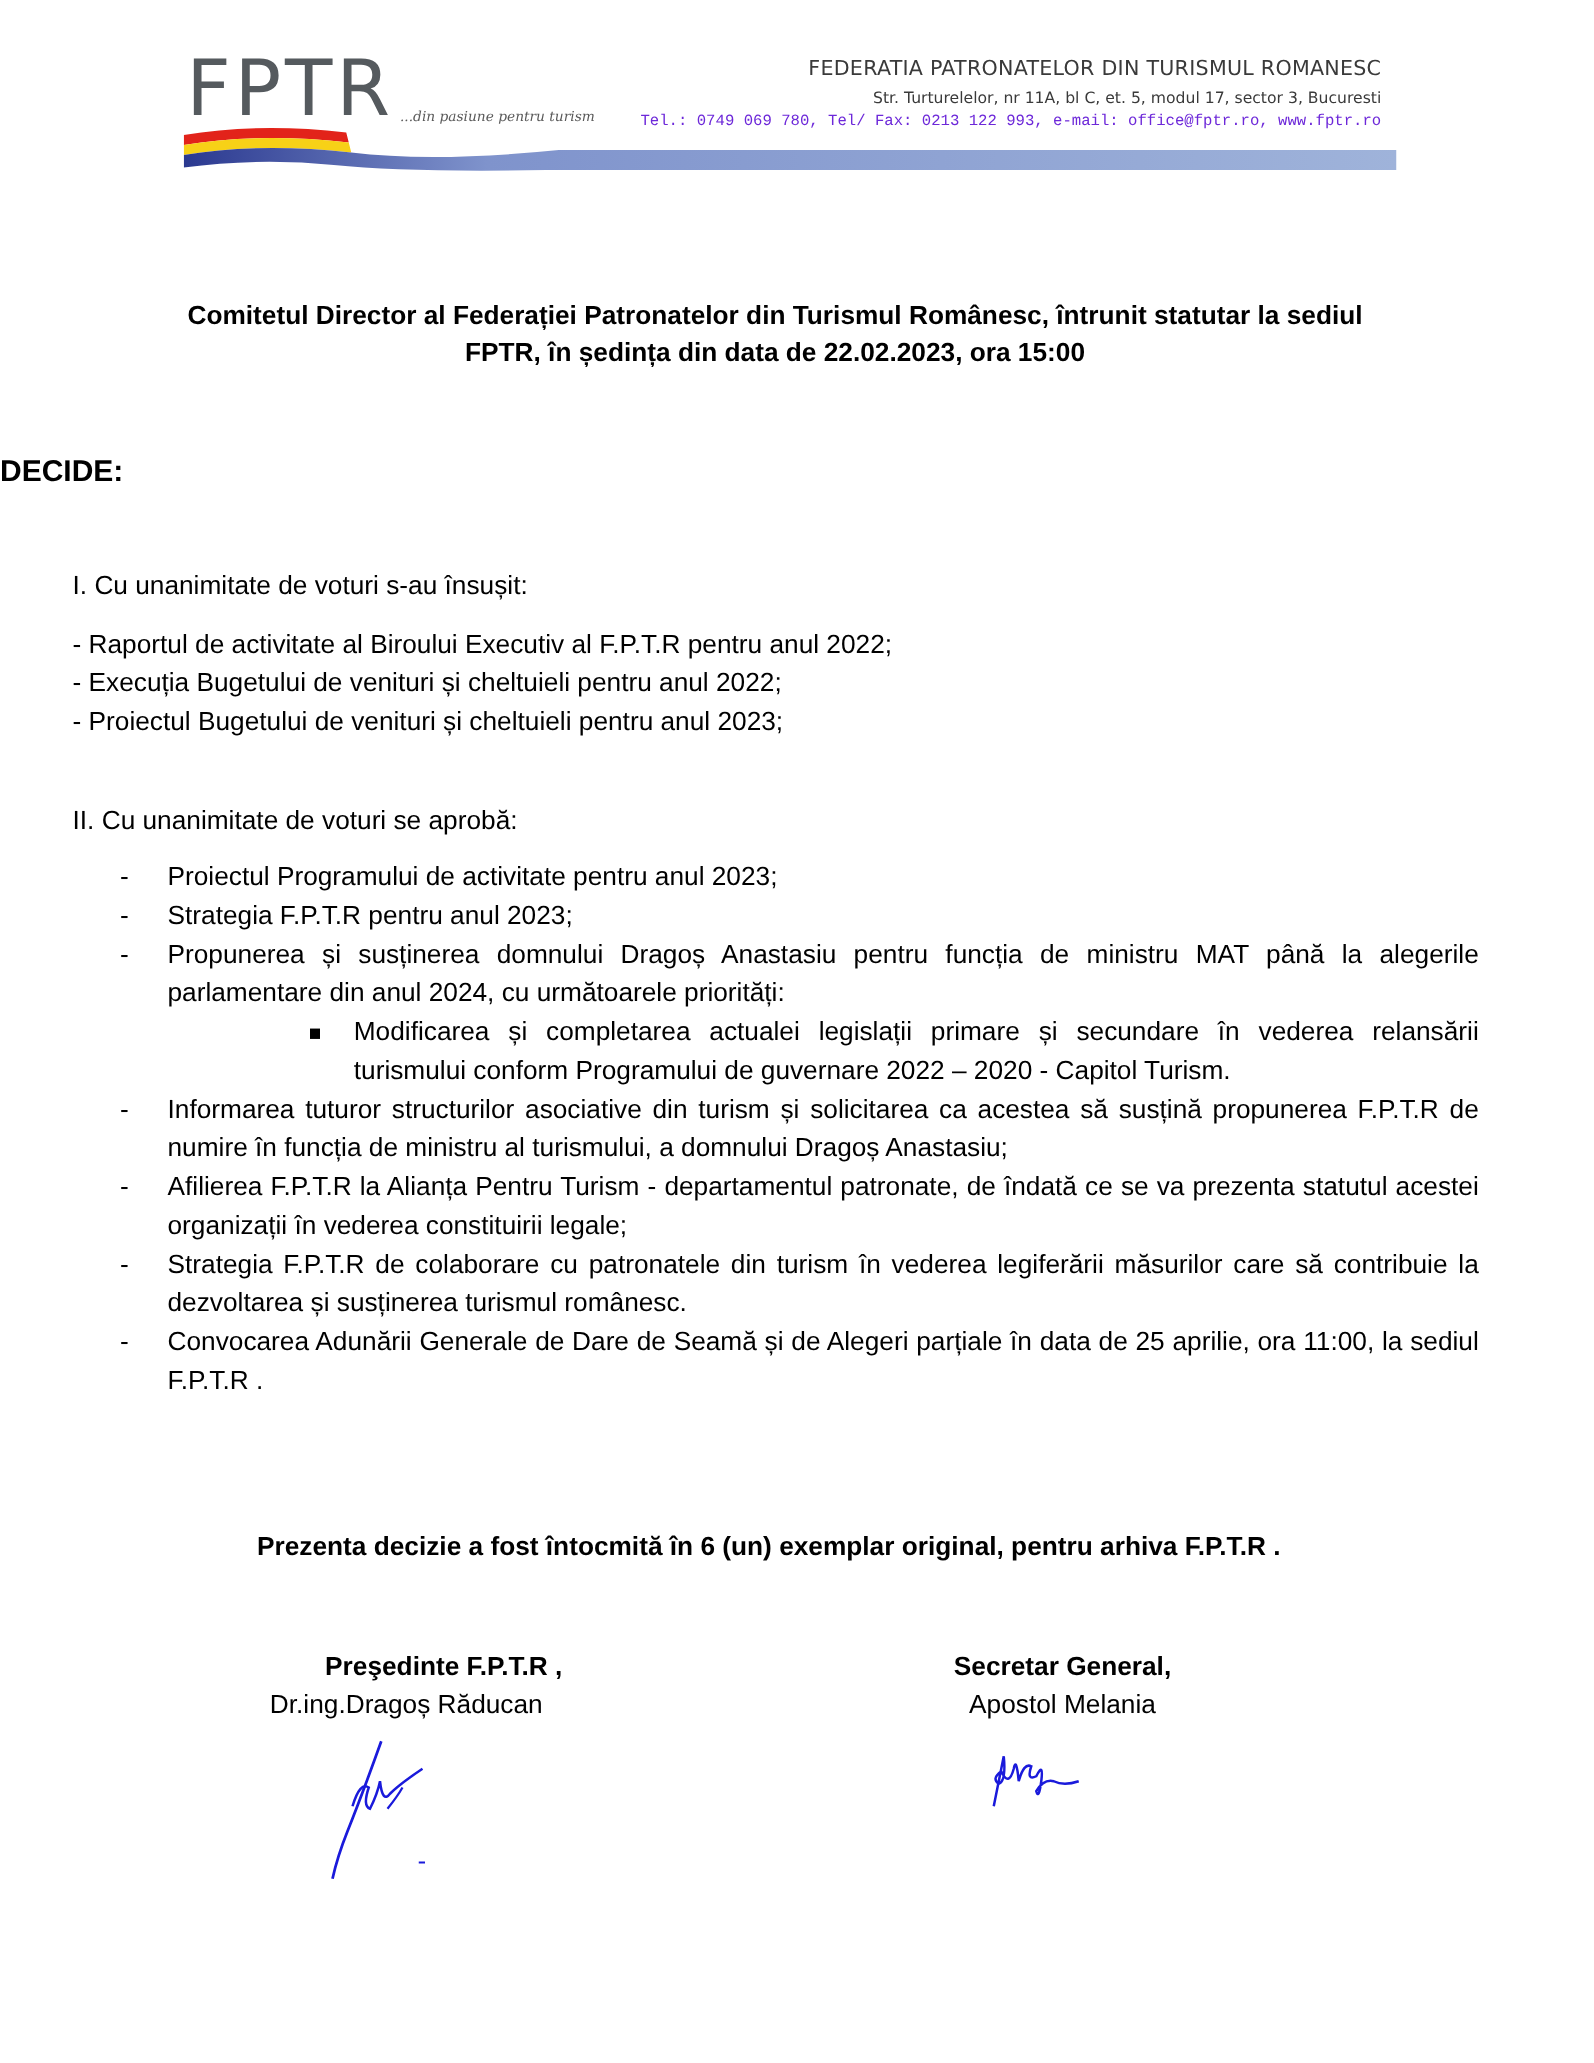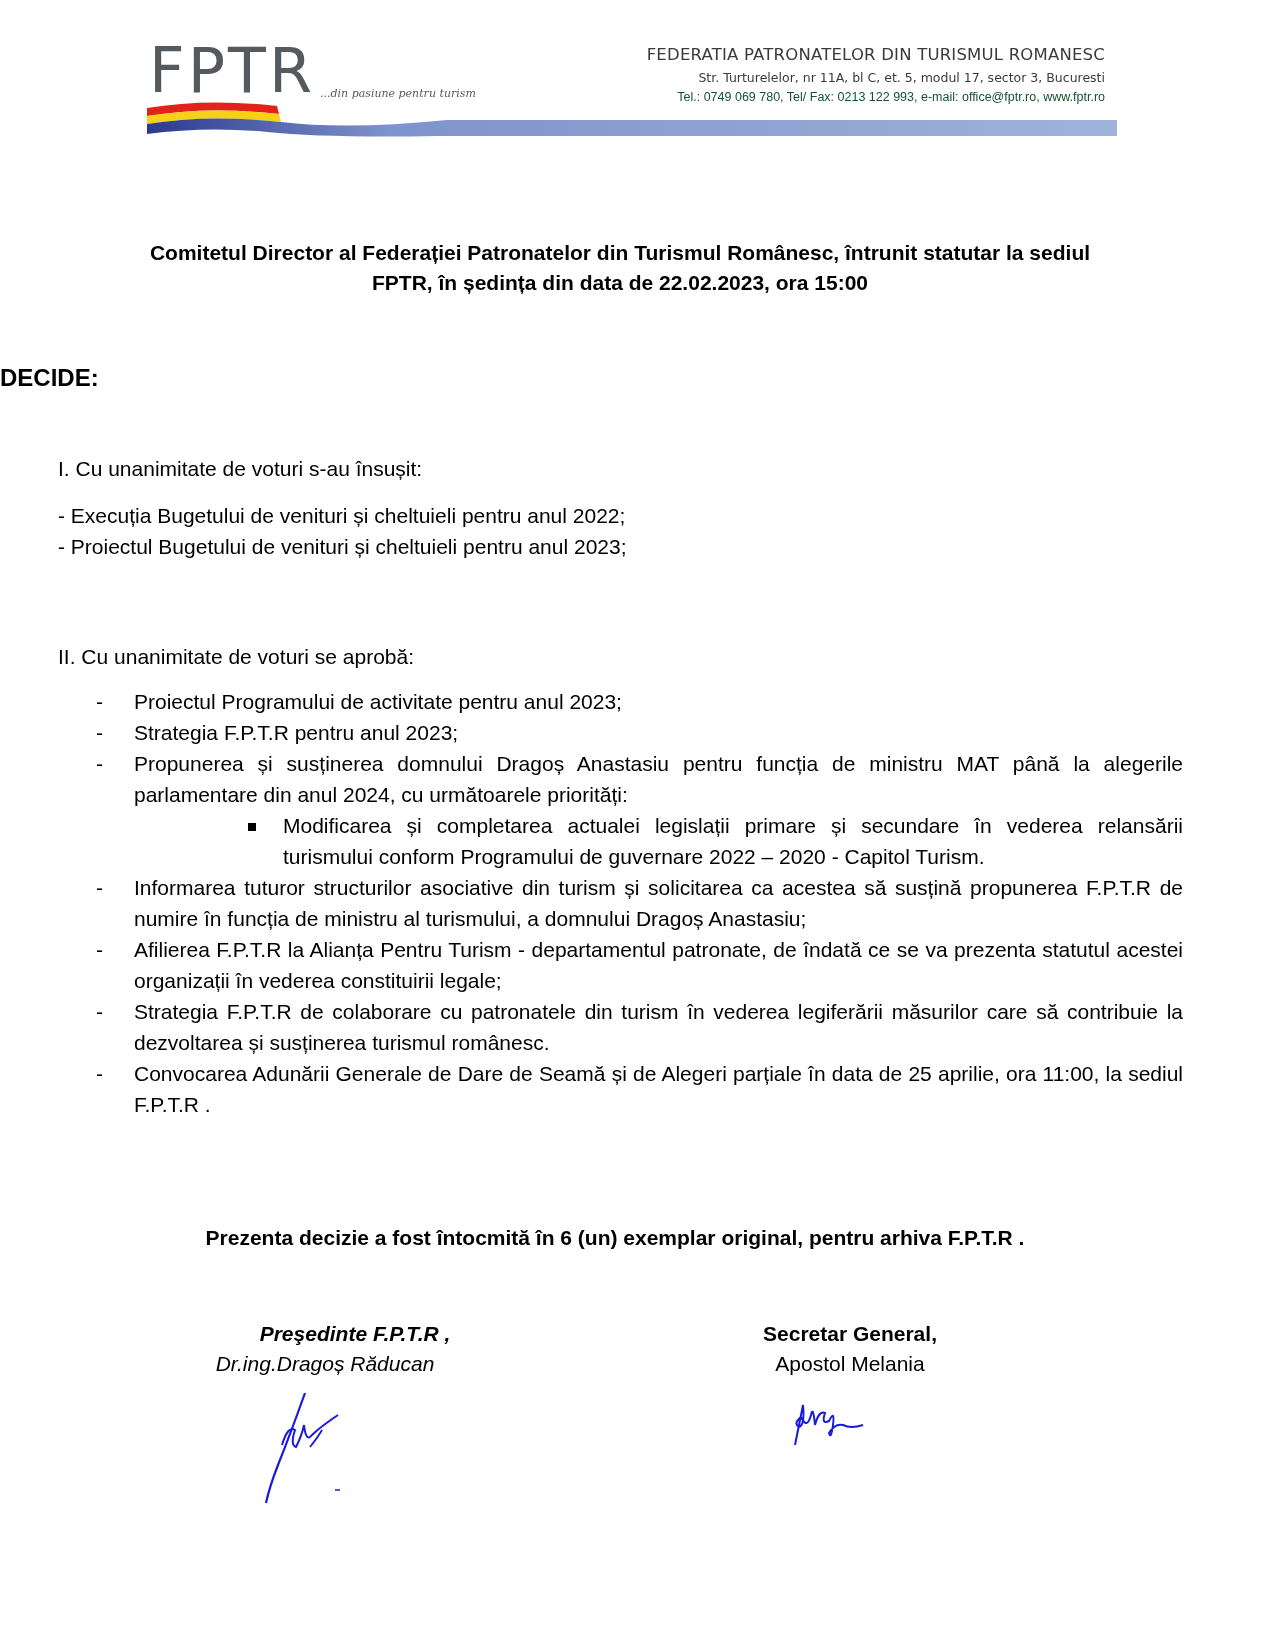--- a/index.html
+++ b/index.html
@@ -6,40 +6,40 @@
   html, body { width: 1275px; height: 1650px; background: #ffffff; }
   body { position: relative; font-family: "Liberation Sans", sans-serif; color: #000; overflow: hidden; }
 
   
   .header { position: absolute; left: 12px; top: 0; width: 1275px; height: 150px; }
   .logo-text { position: absolute; left: 137px; top: 40px; font-family: "DejaVu Sans", sans-serif; font-size: 62px; letter-spacing: 3px; color: #555a5e; font-weight: normal; line-height: 1; }
   .tagline { position: absolute; left: 308px; top: 87px; font-family: "DejaVu Serif", serif; font-style: italic; font-size: 11px; color: #5a5a5a; }
   .ribbon { position: absolute; left: 135px; top: 96px; }
   .fed-name { position: absolute; right: 182px; top: 45px; font-family: "DejaVu Sans", sans-serif; font-size: 16.5px; color: #3a3a3a; letter-spacing: 0.2px; white-space: nowrap; }
   .fed-address { position: absolute; right: 182px; top: 70px; font-family: "DejaVu Sans", sans-serif; font-size: 12.5px; color: #3a3a3a; white-space: nowrap; }
-  .fed-contact { position: absolute; right: 182px; top: 90px; font-family: Liberation Sans, sans-serif; font-size: 12.5px; color: #14532d; white-space: nowrap; }
+  .fed-contact { position: absolute; right: 182px; top: 90px; font-family: Liberation Mono, monospace; font-size: 12.5px; color: #6d28d9; white-space: nowrap; }
 
   
   .title { position: absolute; left: 55px; width: 1130px; top: 238px; text-align: center; font-weight: bold; font-size: 21px; line-height: 30px; }
   .decide { position: absolute; left: 0; width: 1240px; top: 364px; text-align: left; font-weight: bold; font-size: 24px; }
   .sec { position: absolute; left: 58px; font-size: 21px; line-height: 31px; }
   .sec1-head { top: 453px; }
   .sec1-items { top: 500px; }
   .sec2-head { top: 641px; }
 
   .list2 { position: absolute; left: 58px; top: 686px; width: 1125px; font-size: 21px; line-height: 31px; }
   .li { position: relative; padding-left: 76px; text-align: justify; text-align-last: left; }
   .li .dash { position: absolute; left: 38px; top: 0; }
   .sub { position: relative; padding-left: 225px; text-align: justify; text-align-last: left; }
   .sub .bullet { position: absolute; left: 190px; top: 13px; width: 8px; height: 8px; background: #000; }
 
   .final { position: absolute; left: 0; width: 1230px; top: 1226px; text-align: center; font-weight: bold; font-size: 21px; }
 
   .sig-left, .sig-right { position: absolute; text-align: center; font-size: 21px; line-height: 30px; }
-  .sig-left { left: 160px; width: 330px; top: 1319px; font-style: italic; }
+  .sig-left { left: 160px; width: 330px; top: 1319px; }
   .sig-right { left: 700px; width: 300px; top: 1319px; }
   .sig-role { font-weight: bold; }
   .sig-left .sig-role { padding-left: 60px; }
   .sig1 { position: absolute; left: 260px; top: 1385px; }
   .sig2 { position: absolute; left: 785px; top: 1395px; }
 </style>
 </head>
 <body>
 
 <div class="header">
@@ -64,20 +64,21 @@
 
 <div class="title">
   <div>Comitetul Director al Federației Patronatelor din Turismul Românesc, întrunit statutar la sediul</div>
   <div>FPTR, în ședința din data de 22.02.2023, ora 15:00</div>
 </div>
 
 <div class="decide">DECIDE:</div>
 
 <div class="sec sec1-head">I. Cu unanimitate de voturi s-au însușit:</div>
 <div class="sec sec1-items">
+  <div>- Raportul de activitate al Biroului Executiv al F.P.T.R pentru anul 2022;</div>
   <div>- Execuția Bugetului de venituri și cheltuieli pentru anul 2022;</div>
   <div>- Proiectul Bugetului de venituri și cheltuieli pentru anul 2023;</div>
 </div>
 
 <div class="sec sec2-head">II. Cu unanimitate de voturi se aprobă:</div>
 <div class="list2">
   <div class="li">
     <span class="dash">-</span>
     <span>Proiectul Programului de activitate pentru anul 2023;</span>
   </div>

